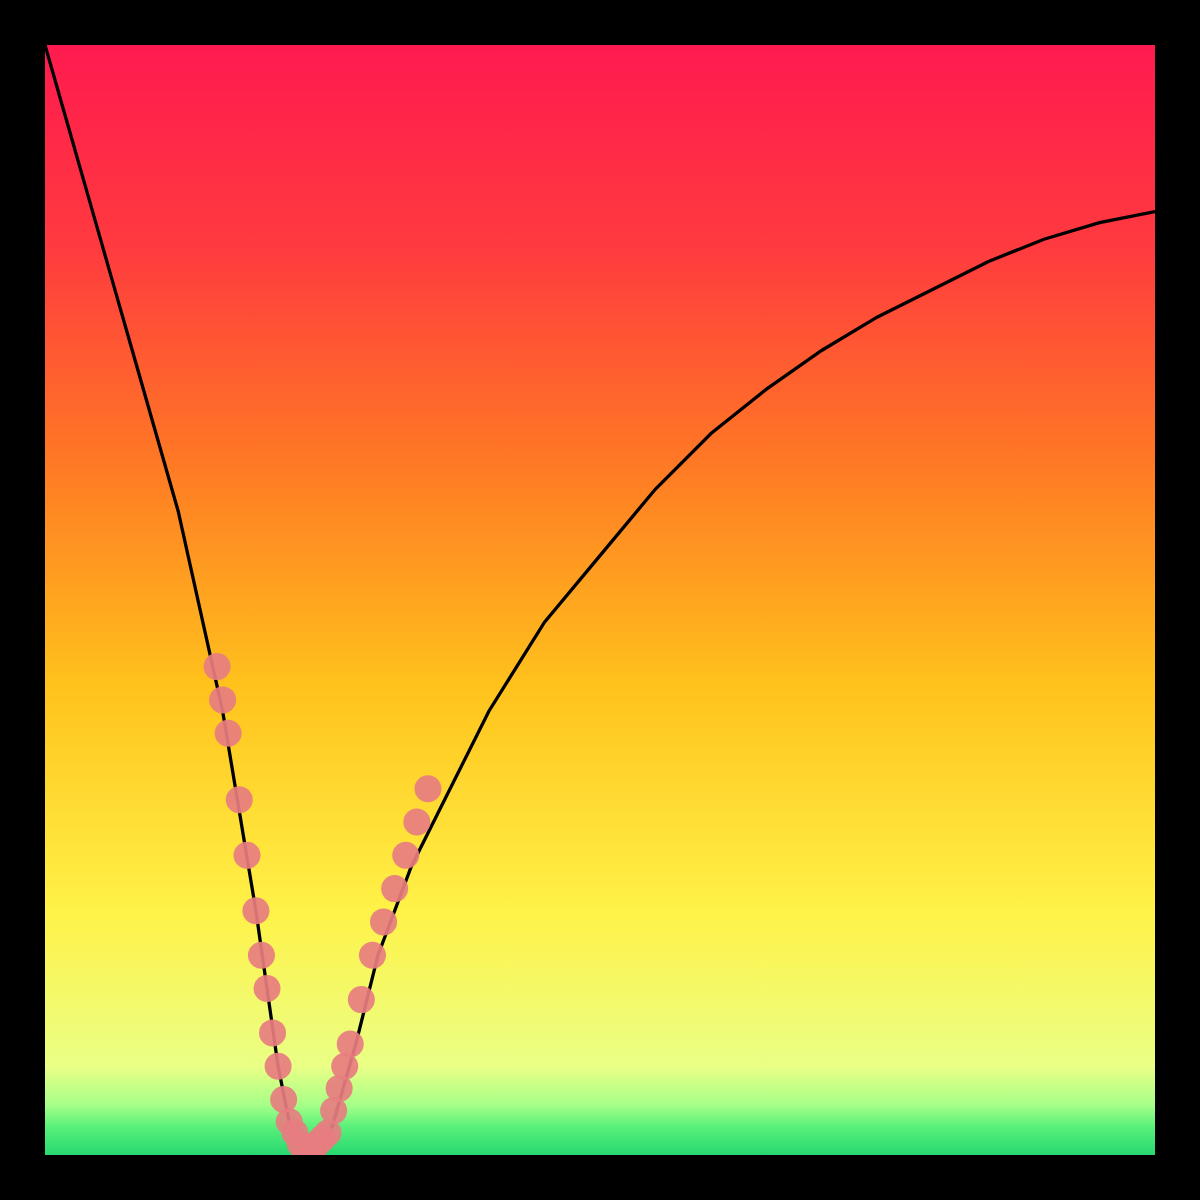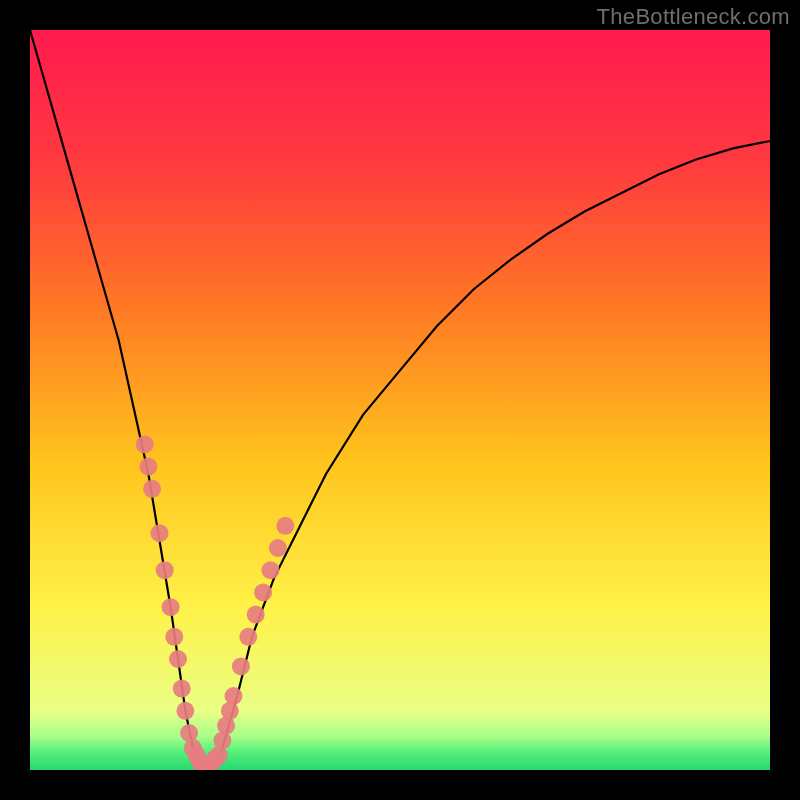--- a/index.html
+++ b/index.html
@@ -99,14 +99,13 @@
           <circle cx="218.30" cy="606.80" r="9" fill="#e77d80" fill-opacity="0.92"></circle>
           <circle cx="225.70" cy="584.60" r="9" fill="#e77d80" fill-opacity="0.92"></circle>
           <circle cx="233.10" cy="562.40" r="9" fill="#e77d80" fill-opacity="0.92"></circle>
           <circle cx="240.50" cy="540.20" r="9" fill="#e77d80" fill-opacity="0.92"></circle>
           <circle cx="247.90" cy="518.00" r="9" fill="#e77d80" fill-opacity="0.92"></circle>
           <circle cx="255.30" cy="495.80" r="9" fill="#e77d80" fill-opacity="0.92"></circle>
         </g>
     </svg>
   </div>
 
-  <div class="attribution">TheBottleneck.com</div>
 </div>
 
 </body></html>

